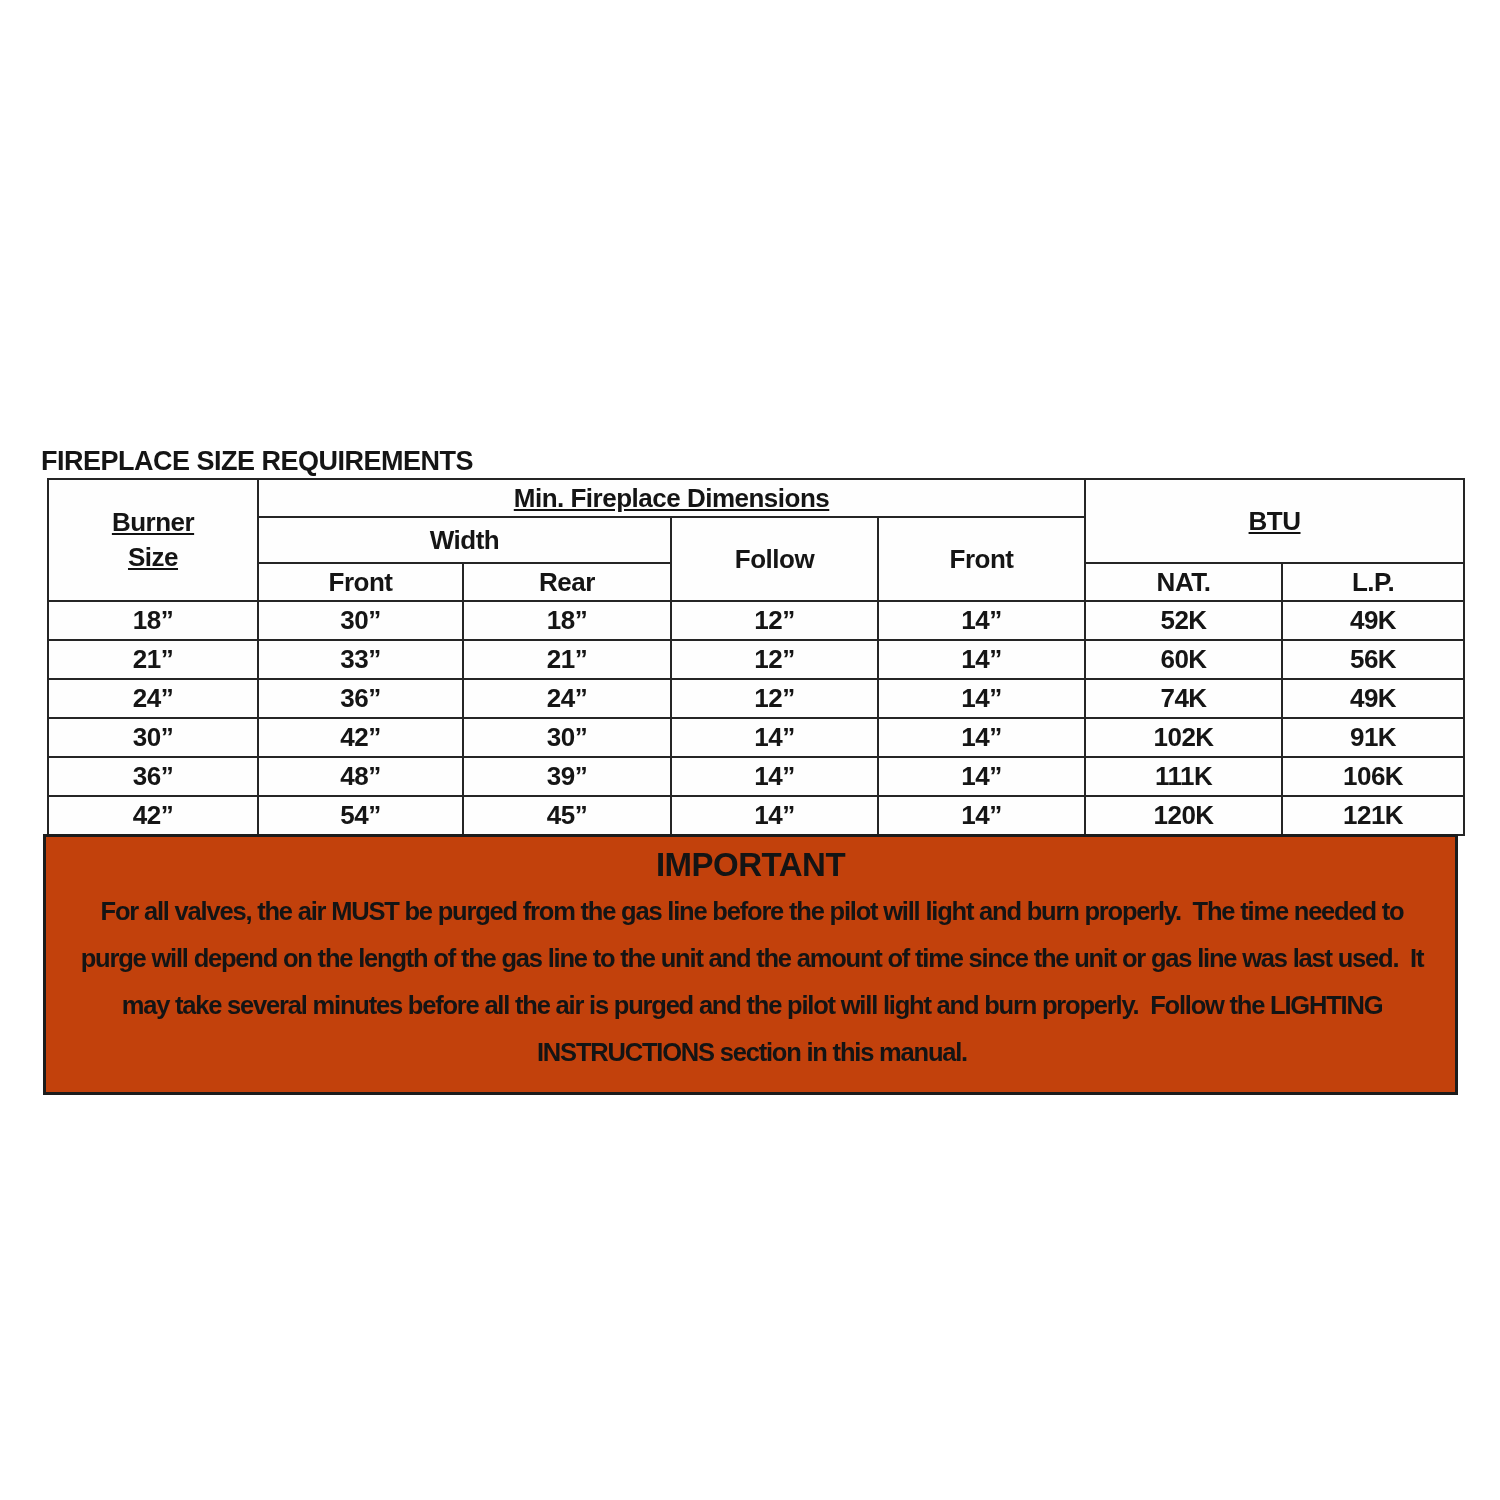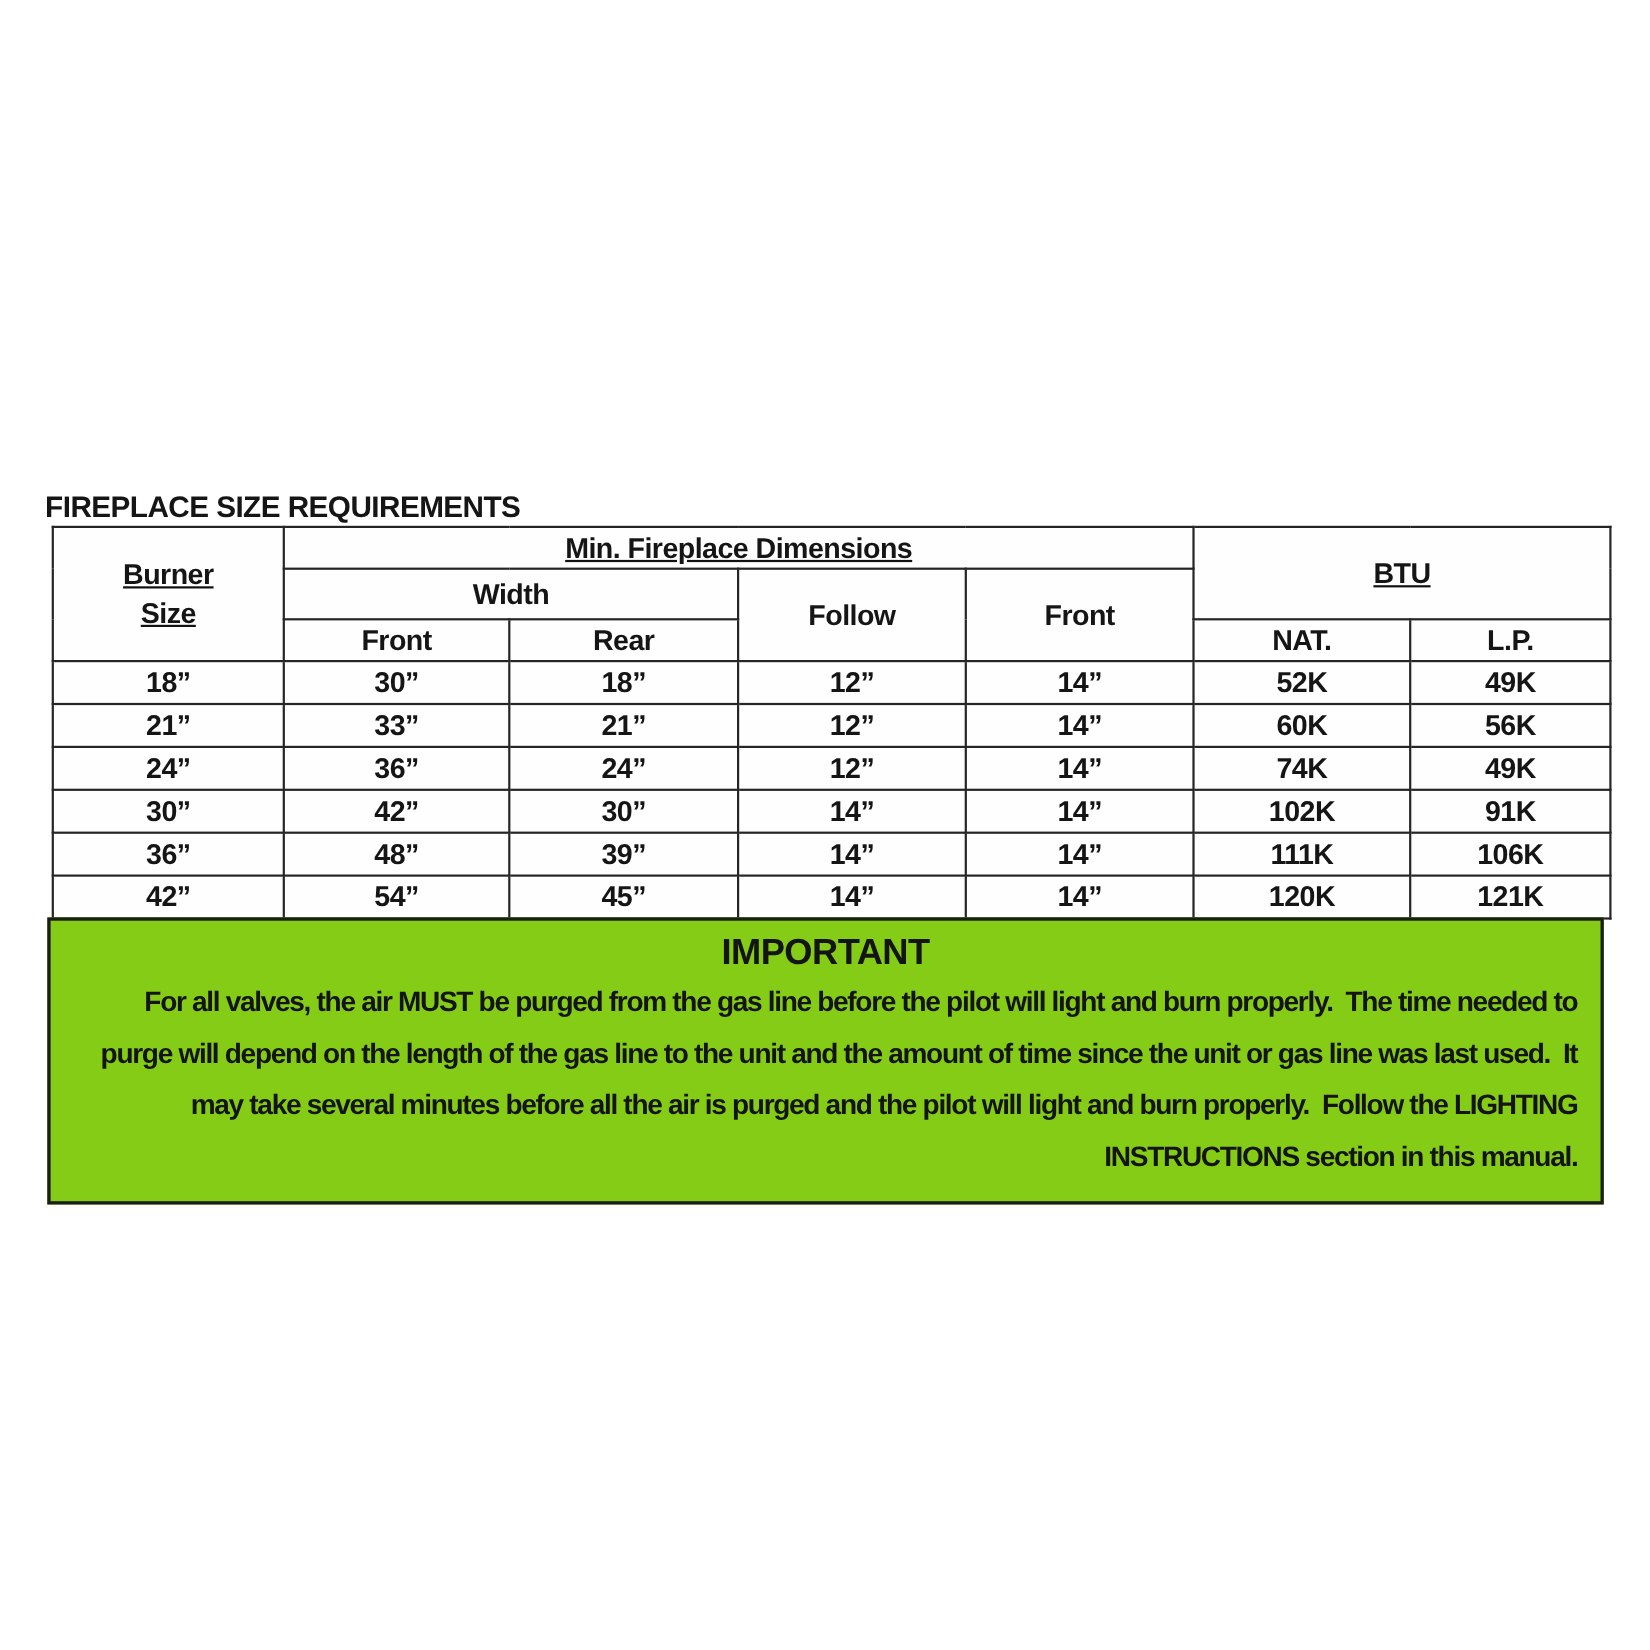--- a/index.html
+++ b/index.html
@@ -59,40 +59,40 @@
   .spec-table th.burner {
     white-space: pre-line;
     line-height: 1.35;
   }
   .important-box {
     position: absolute;
     left: 43px;
     top: 834px;
     width: 1409px;
     border: 3px solid #1c1c1c;
-    background: #84cc16;
+    background: #c2410c;
     box-sizing: content-box;
   }
   .important-heading {
     text-align: center;
     font-size: 33px;
     font-weight: bold;
     letter-spacing: -0.5px;
     margin: 9px 0 2px 0;
     color: #141414;
   }
   .important-body {
     margin: 4px 21px 16px 24px;
     font-size: 25.5px;
     font-weight: bold;
     letter-spacing: -1.2px;
     line-height: 47px;
     white-space: pre-wrap;
     color: #141414;
-    text-align: right;
+    text-align: center;
   }
 </style>
 </head>
 <body>
 
 <div class="canvas">
 
   <div class="doc-title">FIREPLACE SIZE REQUIREMENTS</div>
 
   <table class="spec-table">

